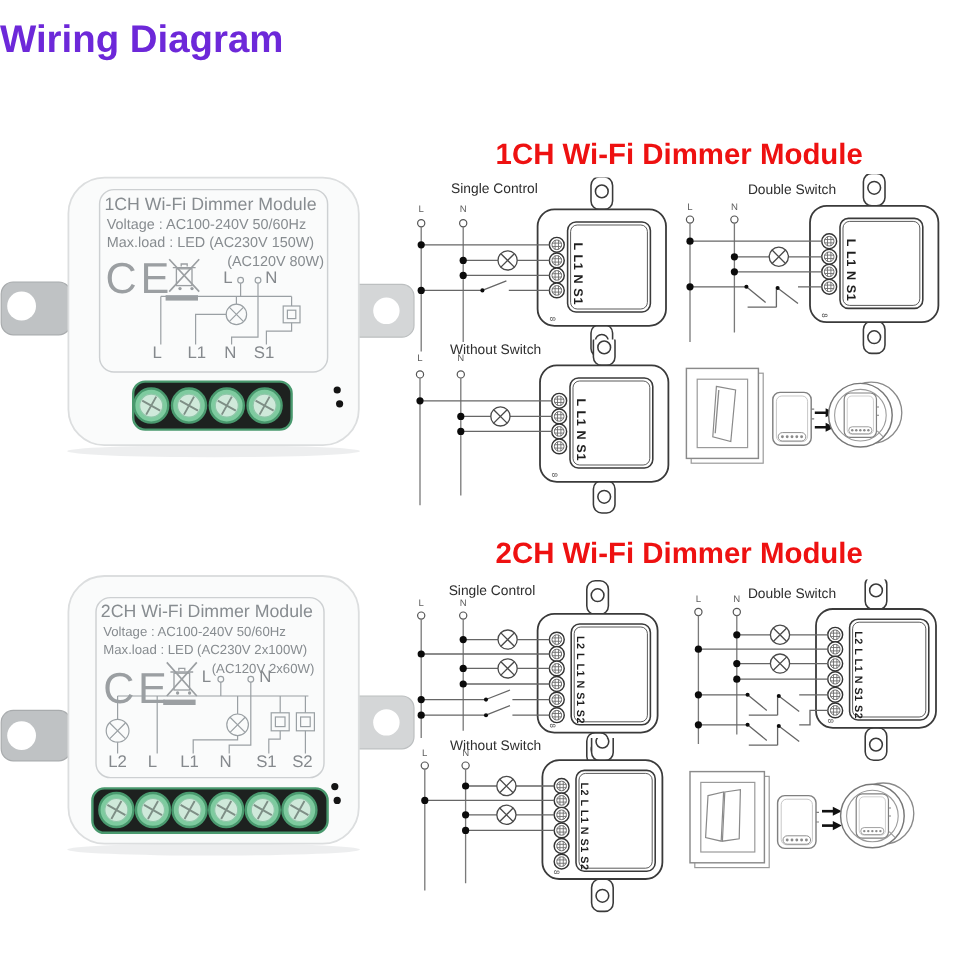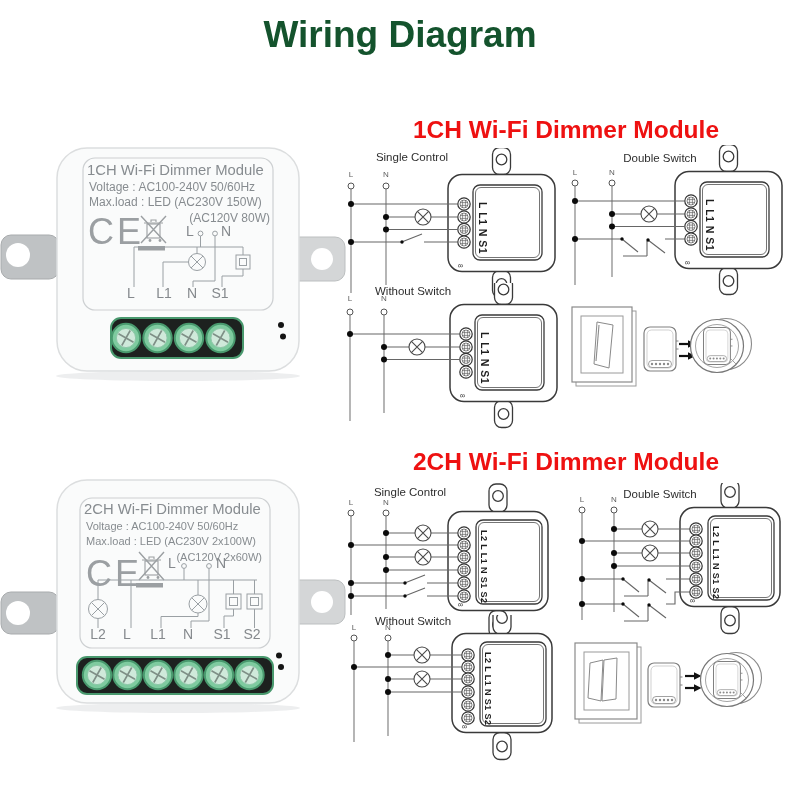--- a/index.html
+++ b/index.html
@@ -1,18 +1,18 @@
 <!DOCTYPE html>
 <html><head>
 <meta charset="utf-8">
 <style>
   html,body{margin:0;padding:0;background:#fff;}
   body{width:800px;height:800px;position:relative;font-family:"Liberation Sans",sans-serif;overflow:hidden;}
   .abs{position:absolute;}
-  #page-title{left:0;top:14px;width:800px;text-align:center;font-size:37px;font-weight:bold;color:#14532d;margin:0;}
+  #page-title{left:0;top:14px;width:800px;font-size:32px;font-weight:bold;color:#6d28d9;margin:0;}
   .sec-h{width:340px;text-align:center;font-size:24.5px;font-weight:bold;color:#ee1111;white-space:nowrap;}
   #h-1ch{left:396px;top:116px;}
   #h-2ch{left:396px;top:448px;}
   svg text{font-family:"Liberation Sans",sans-serif;}
   .dlbl{font-size:11.5px;fill:#2e2e2e;}
   .rlbl{font-size:8px;fill:#5f5f5f;}
   .wire{stroke:#666;stroke-width:1.1;fill:none;}
   .rail{stroke:#7a7a7a;stroke-width:1.1;fill:none;}
   .dot{fill:#0b0b0b;}
   .pin{fill:#fff;stroke:#555;stroke-width:1;}

